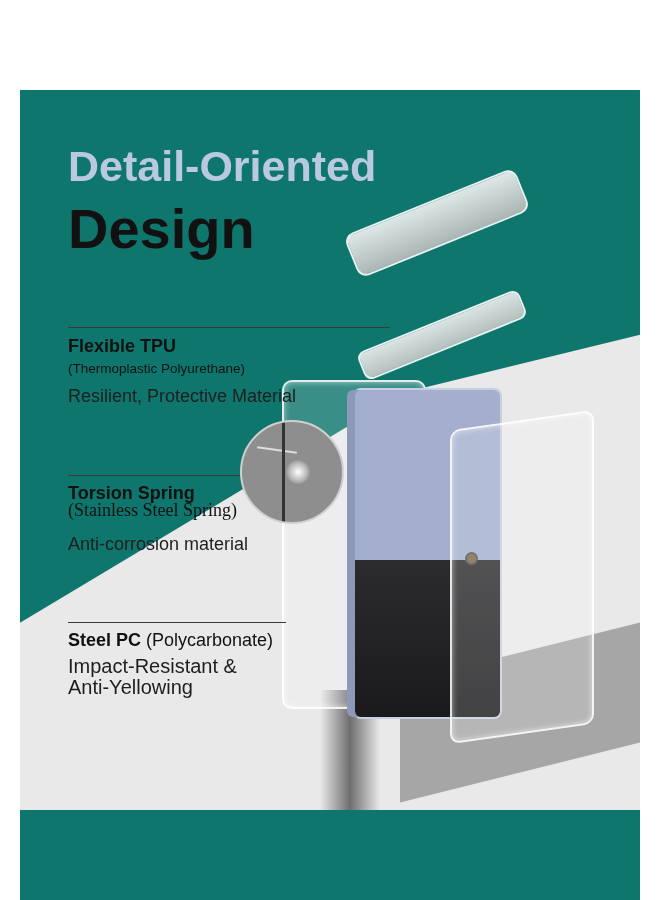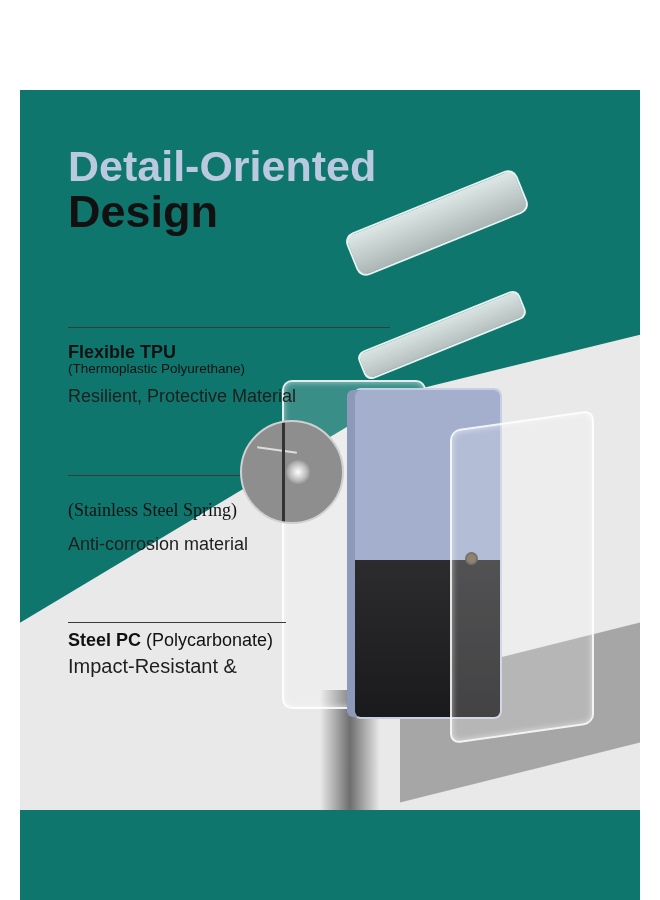--- a/index.html
+++ b/index.html
@@ -9,21 +9,21 @@
            background: #0f766e; }
   .light2 { position: absolute; left: 0; top: 0; width: 620px; height: 720px; background: #e9e9e9;
             clip-path: polygon(0 74%, 62% 42%, 100% 34%, 100% 100%, 0 100%); }
   .shadow-floor { position: absolute; left: 380px; top: 560px; width: 260px; height: 120px;
             background: #9a9a9a; transform: skewY(-14deg); opacity: .85; }
   .post { position: absolute; left: 300px; top: 600px; width: 60px; height: 120px;
           background: linear-gradient(90deg, #e9e9e9, #6e6e6e 50%, #e9e9e9); }
 
   .title1 { position: absolute; left: 48px; top: 52px; font-size: 43px; font-weight: bold;
             color: #b9c9e0; letter-spacing: 0px; }
-  .title2 { position: absolute; left: 48px; top: 96px; font-size: 45px; font-weight: bold; color: #111; }
+  .title2 { position: absolute; left: 48px; top: 106px; font-size: 56px; font-weight: bold; color: #111; }
 
   .rule { position: absolute; height: 1px; background: #3a3a3a; }
   .h { position: absolute; left: 48px; font-size: 18px; font-weight: bold; color: #111; }
   .h .sub { font-size: 18px; font-weight: normal; }
   .p { position: absolute; left: 48px; font-size: 18px; color: #1e1e1e; }
   .p2 { position: absolute; left: 48px; font-size: 20px; color: #1e1e1e; line-height: 21px; }
 
   
   .clear { position: absolute; border: 2px solid rgba(255,255,255,.85); border-radius: 10px;
            background: rgba(255,255,255,.18); box-shadow: inset 0 0 6px rgba(255,255,255,.6); }
@@ -62,28 +62,30 @@
   <div class="phone"></div>
   <div class="lens"></div>
   <div class="clear" style="left:430px; top:330px; width:140px; height:310px; transform: skewY(-8deg);"></div>
   <div class="magnifier">
     <div class="wire"></div>
     <div class="frame"></div>
     <div class="spring"></div>
   </div>
 
   <div class="rule" style="left:48px; top:237px; width:322px;"></div>
-  <div class="h" style="top:252px;"><span>Flexible TPU</span></div>
+  <div class="h" style="top:246px;"><span>Flexible TPU</span></div>
   <div class="p" style="top:271px; font-size:13.5px; color:#111;">(Thermoplastic Polyurethane)</div>
   <div class="p" style="top:296px;">Resilient, Protective Material</div>
 
   <div class="rule" style="left:48px; top:385px; width:172px;"></div>
+  <div class="h" style="top:393px;"><span>Torsion Spring</span></div>
   <div class="p" style="top:410px; color:#111;font-family:Liberation Serif, serif;">(Stainless Steel Spring)</div>
   <div class="p" style="top:444px;">Anti-corrosion material</div>
 
   <div class="rule" style="left:48px; top:532px; width:218px;"></div>
   <div class="h" style="top:540px;">
     <span>Steel PC</span> <span class="sub">(Polycarbonate)</span>
   </div>
   <div class="p2" style="top:566px;">
     <div>Impact-Resistant &amp;</div>
+    <div>Anti-Yellowing</div>
   </div>
 </div>
 
 </body></html>

